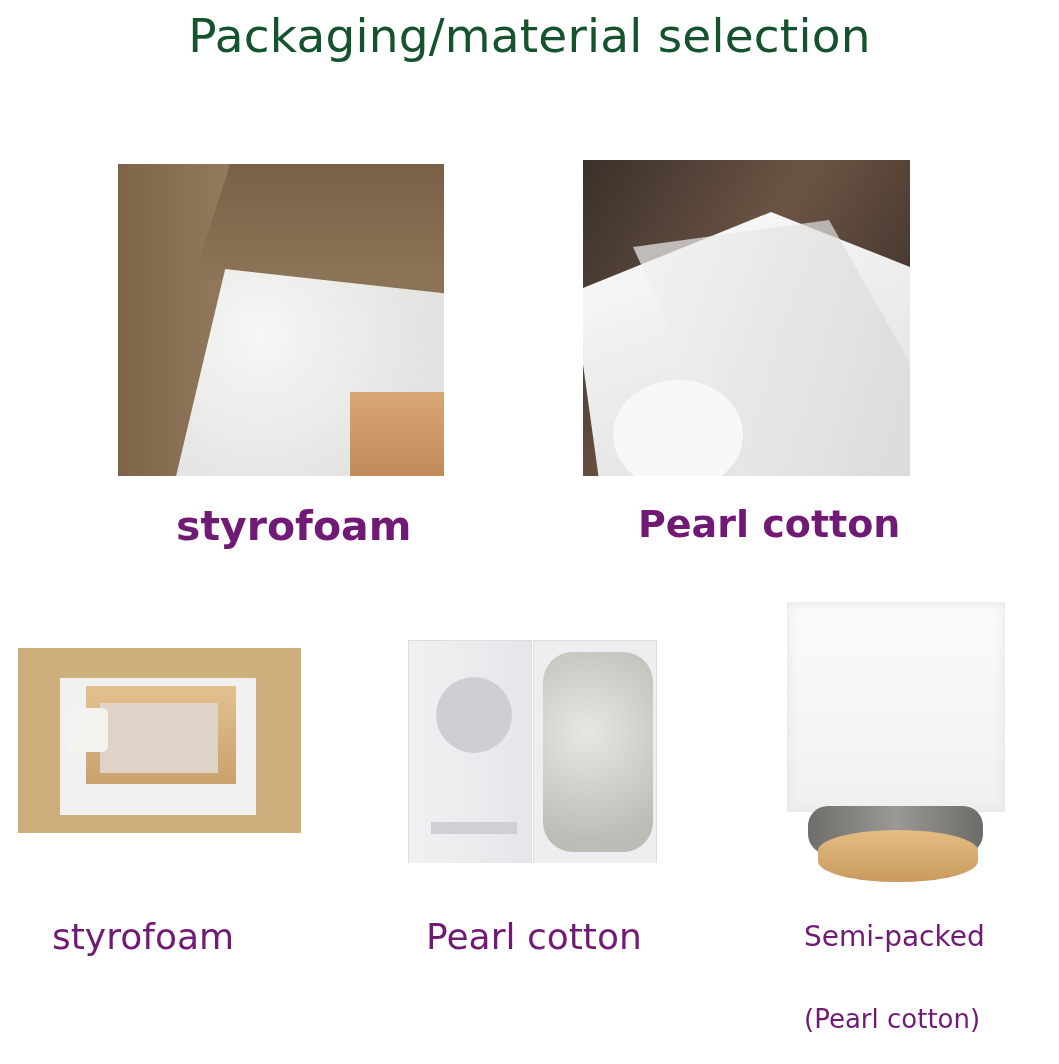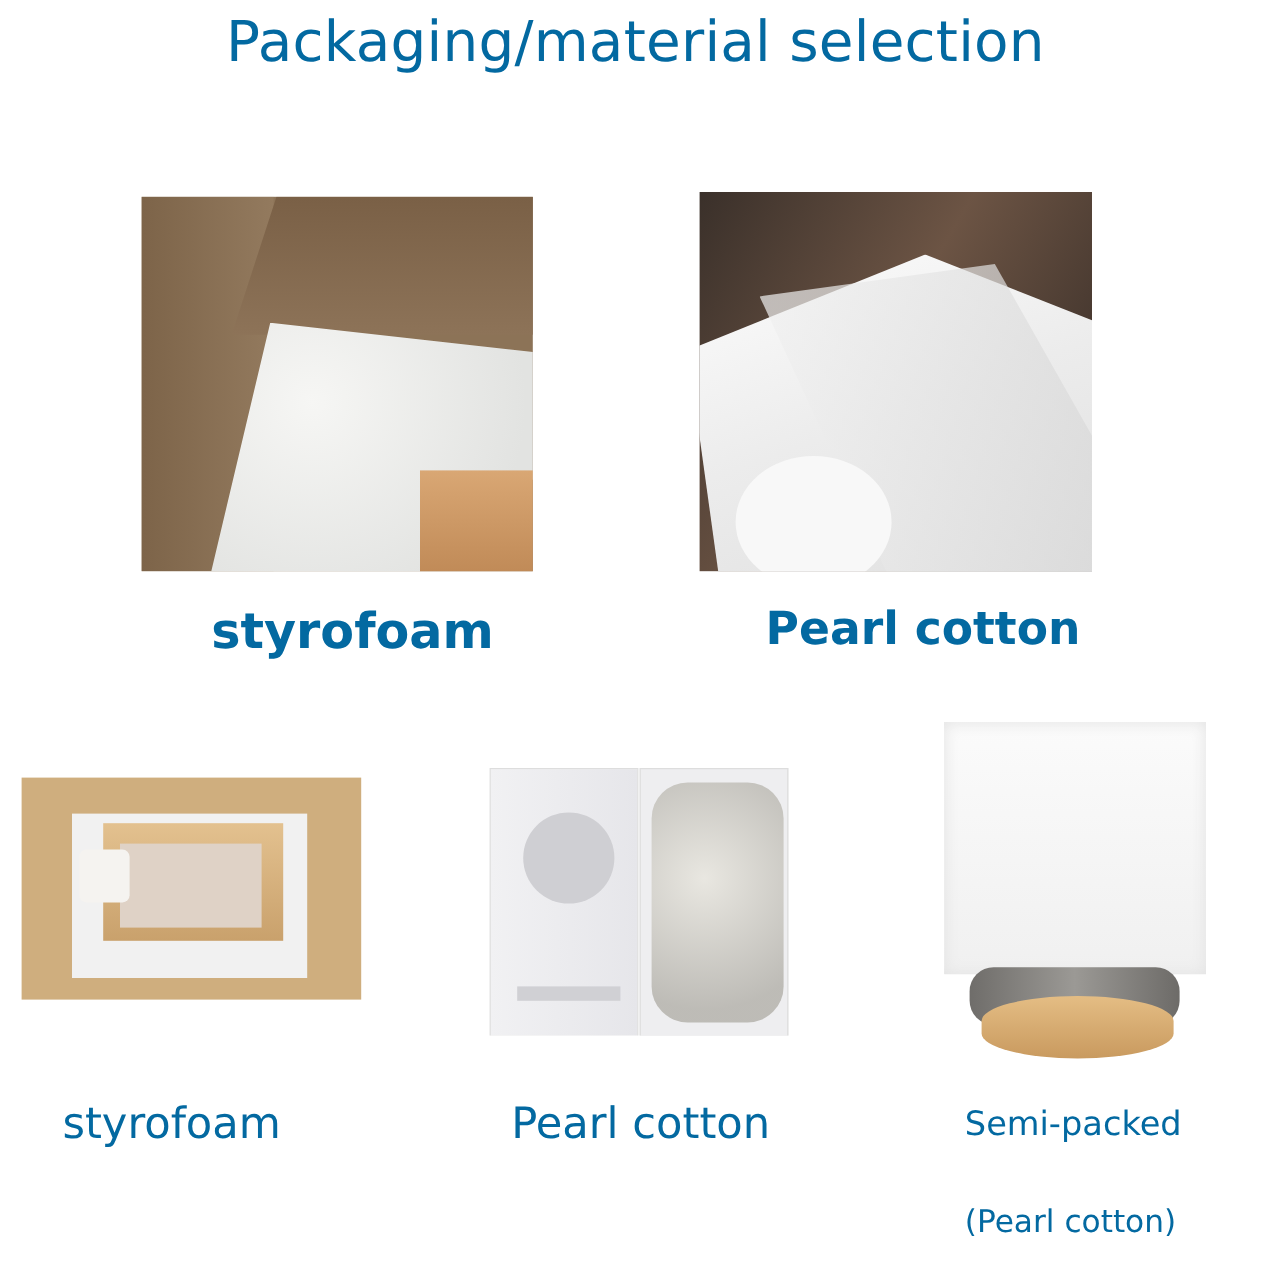--- a/index.html
+++ b/index.html
@@ -1,19 +1,19 @@
 <!DOCTYPE html>
 <html><head>
   <meta charset="utf-8">
   <style>
     html, body { margin: 0; padding: 0; background: #ffffff; }
     body { width: 1059px; height: 1064px; position: relative; overflow: hidden; font-family: "DejaVu Sans", "Liberation Sans", sans-serif; }
-    .title { position: absolute; left: 0; top: 8px; width: 1059px; text-align: center; font-size: 47px; color: #0369a1; letter-spacing: 0.2px; }
+    .title { position: absolute; left: 0; top: 8px; width: 1059px; text-align: center; font-size: 47px; color: #14532d; letter-spacing: 0.2px; }
     .photo { position: absolute; overflow: hidden; }
-    .label { position: absolute; color: #0369a1; white-space: nowrap; }
+    .label { position: absolute; color: #701a75; white-space: nowrap; }
 
     
     #p1 { left: 118px; top: 164px; width: 326px; height: 312px; background: #8c7357; }
     #p1 .flap-l { position:absolute; left:0; top:0; width:110px; height:312px; background: linear-gradient(90deg,#7d6449,#937a5e); }
     #p1 .flap-t { position:absolute; left:75px; top:0; width:251px; height:115px; background: linear-gradient(180deg,#7a6046,#8d7358); transform: skewX(-18deg); transform-origin: 0 100%; }
     #p1 .foam { position:absolute; left:55px; top:105px; width:290px; height:220px; background: radial-gradient(circle at 30% 30%, #f6f6f4, #e2e3e1 70%); clip-path: polygon(18% 0, 100% 12%, 100% 60%, 76% 58%, 76% 100%, 0 100%); }
     #p1 .wood { position:absolute; left:232px; top:228px; width:100px; height:86px; background: linear-gradient(180deg,#d9a774,#c08a57); }
 
     
     #p2 { left: 583px; top: 160px; width: 327px; height: 316px; background: linear-gradient(120deg,#3a302a,#6c5444 45%,#2e2622); }

